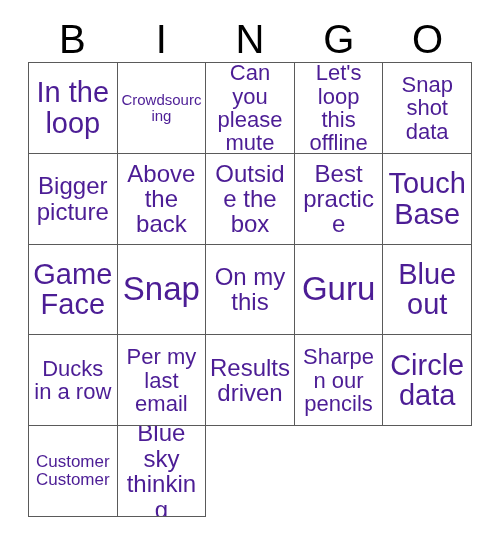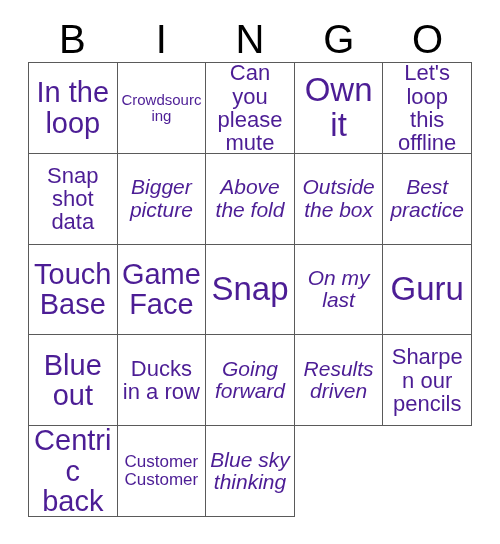--- a/index.html
+++ b/index.html
@@ -75,21 +75,21 @@
     display: block;
     width: 100%;
     line-height: 1.06;
     color: #4c1d95;
     word-wrap: break-word;
   }
 
   
   .sz-xxl .cell-text { font-size: 33px; }
   .sz-xl  .cell-text { font-size: 29px; }
-  .sz-lg  .cell-text { font-size: 21px; font-style: italic; }
+  .sz-lg  .cell-text { font-size: 24px; }
   .sz-md  .cell-text { font-size: 22px; }
   .sz-sm  .cell-text { font-size: 17px; }
   .sz-xs  .cell-text { font-size: 15px; }
 </style>
 </head>
 <body>
 
 <div id="card">
 
   <div id="header">
@@ -103,73 +103,70 @@
   <div id="grid">
       <div class="cell sz-xl">
         <span class="cell-text">In the loop</span>
       </div>
       <div class="cell sz-xs">
         <span class="cell-text">Crowdsourcing</span>
       </div>
       <div class="cell sz-md">
         <span class="cell-text">Can you please mute</span>
       </div>
-      <div class="cell sz-xxl">
-        <span class="cell-text">Own it</span>
-      </div>
       <div class="cell sz-md">
         <span class="cell-text">Let's loop this offline</span>
       </div>
       <div class="cell sz-md">
         <span class="cell-text">Snap shot data</span>
       </div>
       <div class="cell sz-lg">
         <span class="cell-text">Bigger picture</span>
       </div>
       <div class="cell sz-lg">
-        <span class="cell-text">Above the fold</span>
+        <span class="cell-text">Above the back</span>
       </div>
       <div class="cell sz-lg">
         <span class="cell-text">Outside the box</span>
       </div>
       <div class="cell sz-lg">
         <span class="cell-text">Best practice</span>
       </div>
       <div class="cell sz-xl">
         <span class="cell-text">Touch Base</span>
       </div>
       <div class="cell sz-xl">
         <span class="cell-text">Game Face</span>
       </div>
       <div class="cell sz-xxl">
         <span class="cell-text">Snap</span>
       </div>
       <div class="cell sz-lg">
-        <span class="cell-text">On my last</span>
+        <span class="cell-text">On my this</span>
       </div>
       <div class="cell sz-xxl">
         <span class="cell-text">Guru</span>
       </div>
       <div class="cell sz-xl">
         <span class="cell-text">Blue out</span>
       </div>
       <div class="cell sz-md">
         <span class="cell-text">Ducks in a row</span>
       </div>
-      <div class="cell sz-lg">
-        <span class="cell-text">Going forward</span>
+      <div class="cell sz-md">
+        <span class="cell-text">Per my last email</span>
       </div>
       <div class="cell sz-lg">
         <span class="cell-text">Results driven</span>
       </div>
       <div class="cell sz-md">
         <span class="cell-text">Sharpen our pencils</span>
       </div>
       <div class="cell sz-xl">
-        <span class="cell-text">Centric back</span>
+        <span class="cell-text">Circle data</span>
       </div>
       <div class="cell sz-sm">
         <span class="cell-text">Customer Customer</span>
       </div>
       <div class="cell sz-lg">
         <span class="cell-text">Blue sky thinking</span>
       </div>
     </div>
 
 </div>

